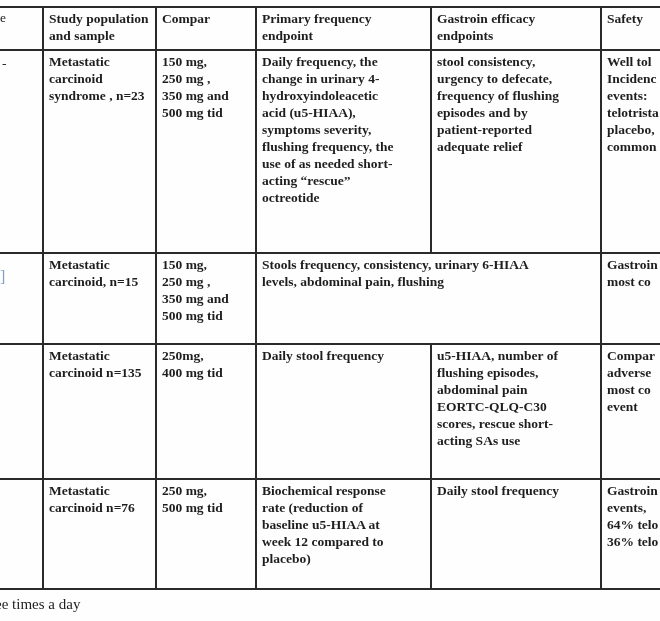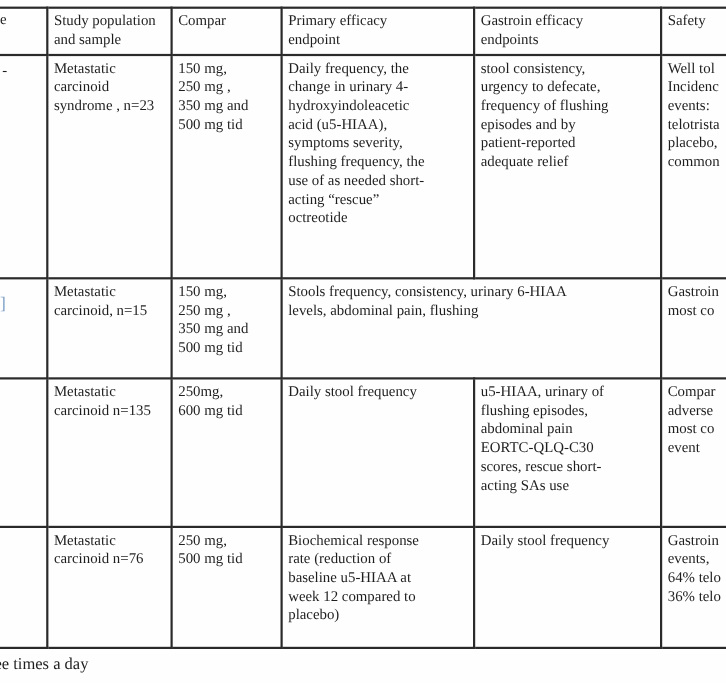--- a/index.html
+++ b/index.html
@@ -27,21 +27,21 @@
   table.trials col.c0 { width: 78px; }
   table.trials col.c1 { width: 113px; }
   table.trials col.c2 { width: 100px; }
   table.trials col.c3 { width: 175px; }
   table.trials col.c4 { width: 170px; }
   table.trials col.c5 { width: 140px; }
   table.trials th, table.trials td {
     border: 2px solid #2a2a2a;
     vertical-align: top;
     text-align: left;
-    font-weight: normal;
+    font-weight: bold;
     font-size: 13.5px;
     line-height: 17px;
     padding: 2px 4px 2px 5px;
     white-space: pre-line;
     overflow: hidden;
   }
   tr.hdr     { height: 43px; }
   tr.r1      { height: 203px; }
   tr.r2      { height: 91px; }
   tr.r3      { height: 135px; }
@@ -79,21 +79,21 @@
         <col class="c3">
         <col class="c4">
         <col class="c5">
     </colgroup>
     <tbody>
         <tr class="hdr">
       <th></th>
       <th>Study population
 and sample</th>
       <th>Compar</th>
-      <th>Primary efficacy
+      <th>Primary frequency
 endpoint</th>
       <th>Gastroin efficacy
 endpoints</th>
       <th>Safety</th>
     </tr>
     <tr class="r1">
       <td></td>
       <td>Metastatic
 carcinoid
 syndrome , n=23</td>
@@ -134,23 +134,23 @@
       <td colspan="2">Stools frequency, consistency, urinary 6-HIAA
 levels, abdominal pain, flushing</td>
       <td>Gastroin
 most co</td>
     </tr>
     <tr class="r3">
       <td></td>
       <td>Metastatic
 carcinoid n=135</td>
       <td>250mg,
-600 mg tid</td>
+400 mg tid</td>
       <td>Daily stool frequency</td>
-      <td>u5-HIAA, urinary of
+      <td>u5-HIAA, number of
 flushing episodes,
 abdominal pain
 EORTC-QLQ-C30
 scores, rescue short-
 acting SAs use</td>
       <td>Compar
 adverse
 most co
 event</td>
     </tr>

